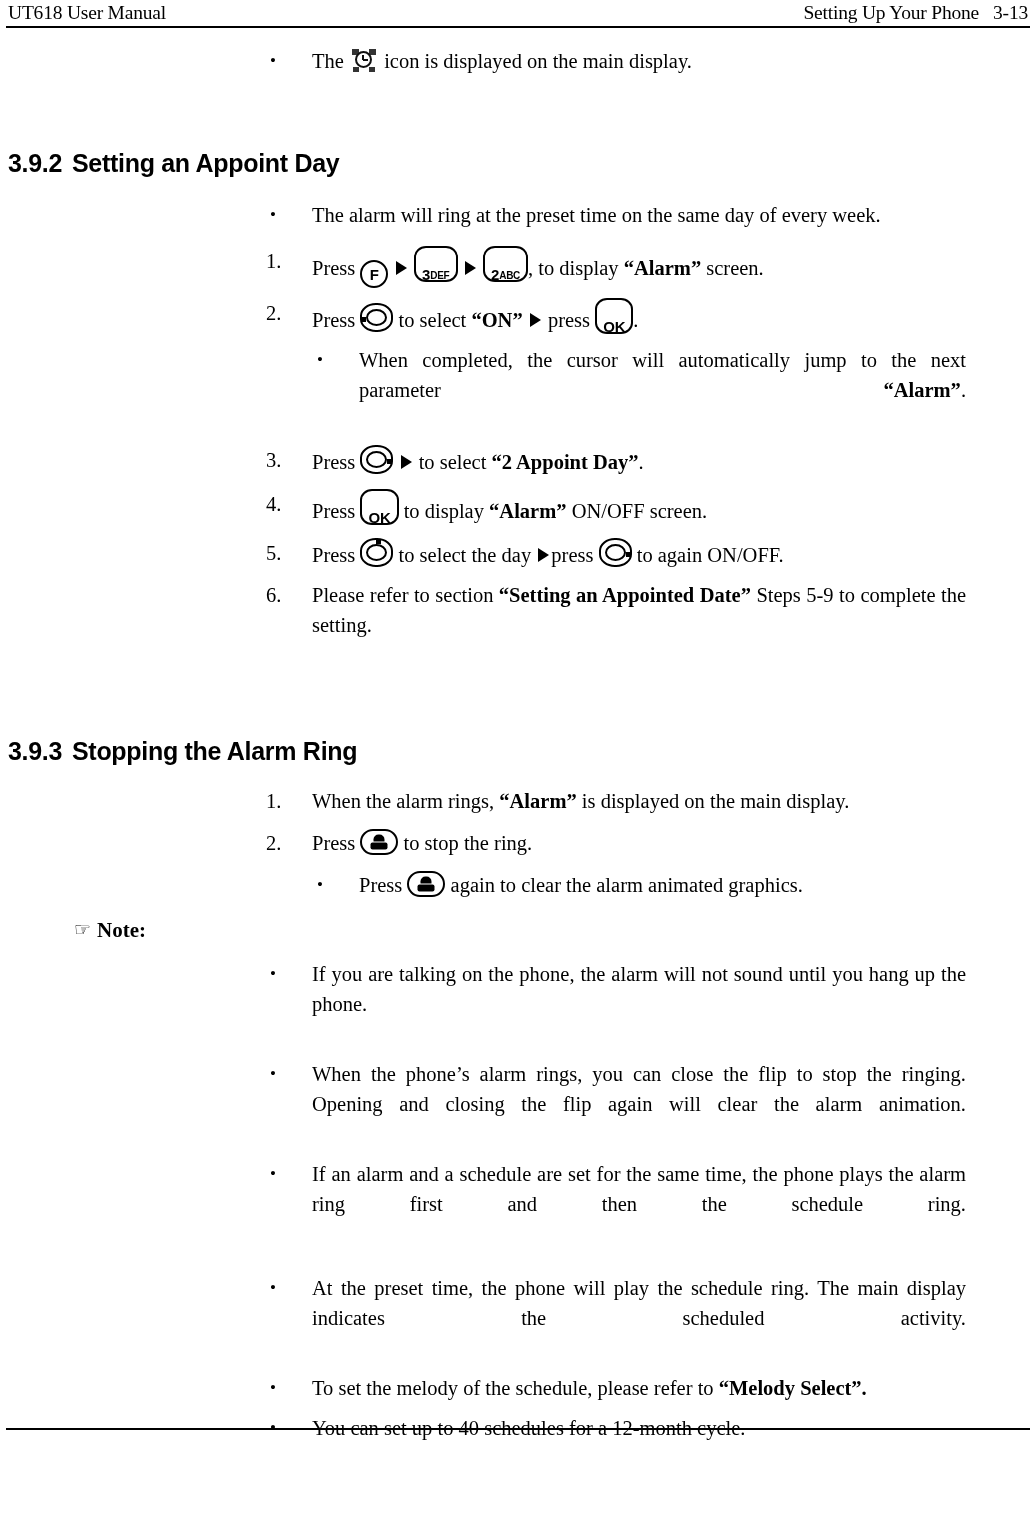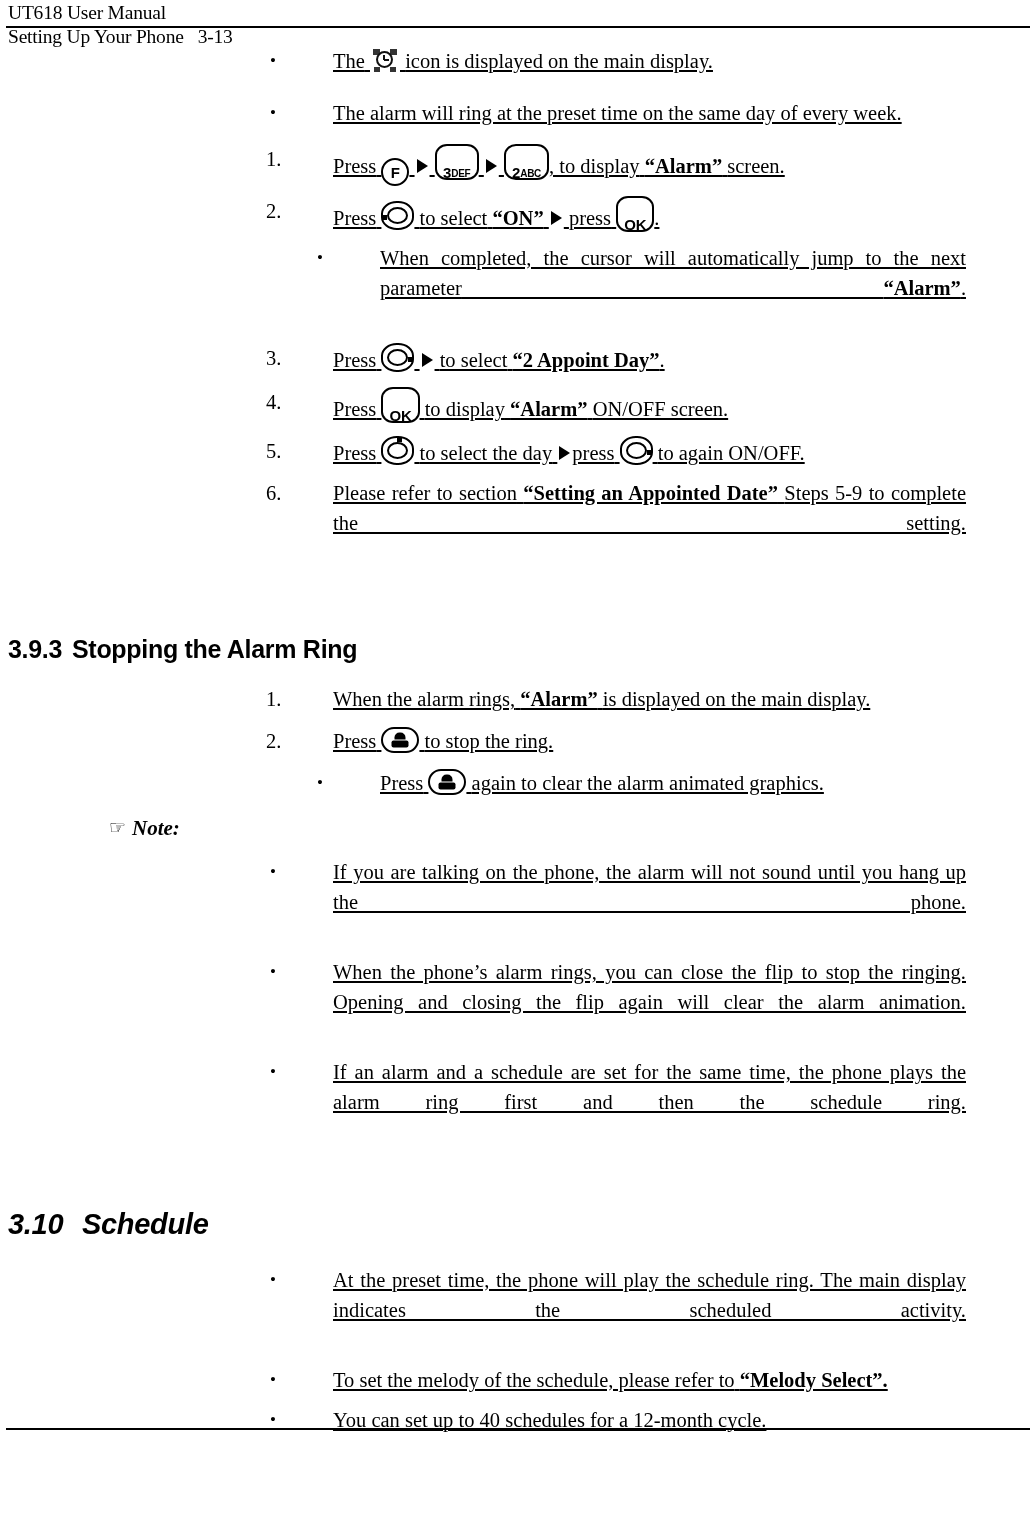--- a/index.html
+++ b/index.html
@@ -21,21 +21,20 @@
     position: absolute;
     top: 0;
     left: 0;
     width: 1036px;
     height: 30px;
     display: flex;
     align-items: flex-start;
     justify-content: space-between;
     padding: 1px 8px 0 8px;
     box-sizing: border-box;
-    flex-direction: column;
   }
   .header-left {
     font-size: 19.5px;
     line-height: 24px;
     letter-spacing: -0.2px;
     white-space: nowrap;
   }
   .header-right {
     font-size: 19.5px;
     line-height: 24px;
@@ -99,22 +98,21 @@
     line-height: 30px;
   }
   .item .marker {
     position: absolute;
     left: 0;
     top: 0;
     width: 46px;
     text-align: left;
   }
   .item .body {
-    margin-left: 67px;
-    text-decoration: underline;
+    margin-left: 46px;
   }
   .justify .body { text-align: justify; }
   .justify .body::after {
     content: "";
     display: inline-block;
     width: 100%;
   }
   .bullet-dot {
     font-size: 17px;
     line-height: 30px;
@@ -373,20 +371,23 @@
       <span>The</span>
       <span class="alarm-icon">
         <span class="bell bell-l"></span><span class="bell bell-r"></span>
         <span class="face"></span><span class="hh"></span><span class="mm"></span>
         <span class="leg leg-l"></span><span class="leg leg-r"></span>
       </span>
       <span>icon is displayed on the main display.</span>
     </div>
   </div>
 
+  <h2 class="sec-head" style="margin-left:8px; margin-top:72px;">
+    <span class="num">3.9.2</span><span>Setting an Appoint Day</span>
+  </h2>
 
   <div class="item" style="margin-left:266px; width:700px; margin-top:22px;">
     <div class="marker bullet-dot">•</div>
     <div class="body">The alarm will ring at the preset time on the same day of every week.</div>
   </div>
 
   <div class="item" style="margin-left:266px; width:700px; margin-top:16px;">
     <div class="marker">1.</div>
     <div class="body">
       <span>Press</span>
@@ -488,40 +489,37 @@
 
   <div class="item" style="margin-left:313px; width:653px; margin-top:12px;">
     <div class="marker bullet-dot">•</div>
     <div class="body">
       <span>Press</span>
       <span class="key key-phone"><span class="glyph"></span></span>
       <span>again to clear the alarm animated graphics.</span>
     </div>
   </div>
 
-  <div class="note-label" style="margin-left:109px; margin-top:14px;font-style:italic;">
+  <div class="note-label" style="margin-left:74px; margin-top:14px;">
     <span class="hand-icon">☞</span><span>Note:</span>
   </div>
 
   <div class="item justify" style="margin-left:266px; width:700px; margin-top:14px;">
     <div class="marker bullet-dot">•</div>
     <div class="body">If you are talking on the phone, the alarm will not sound until you hang up the phone.</div>
   </div>
   <div class="item justify" style="margin-left:266px; width:700px; margin-top:10px;">
     <div class="marker bullet-dot">•</div>
     <div class="body">When the phone’s alarm rings, you can close the flip to stop the ringing. Opening and closing the flip again will clear the alarm animation.</div>
   </div>
   <div class="item justify" style="margin-left:266px; width:700px; margin-top:10px;">
     <div class="marker bullet-dot">•</div>
     <div class="body">If an alarm and a schedule are set for the same time, the phone plays the alarm ring first and then the schedule ring.</div>
   </div>
 
-  <h1 class="main-head" style="margin-left:8px; margin-top:60px;">
-    <span class="num">3.10</span><span>Schedule</span>
-  </h1>
 
   <div class="item justify" style="margin-left:266px; width:700px; margin-top:24px;">
     <div class="marker bullet-dot">•</div>
     <div class="body">At the preset time, the phone will play the schedule ring. The main display indicates the scheduled activity.</div>
   </div>
 
   <div class="item" style="margin-left:266px; width:700px; margin-top:10px;">
     <div class="marker bullet-dot">•</div>
     <div class="body">
       <span>To set the melody of the schedule, please refer to</span>

